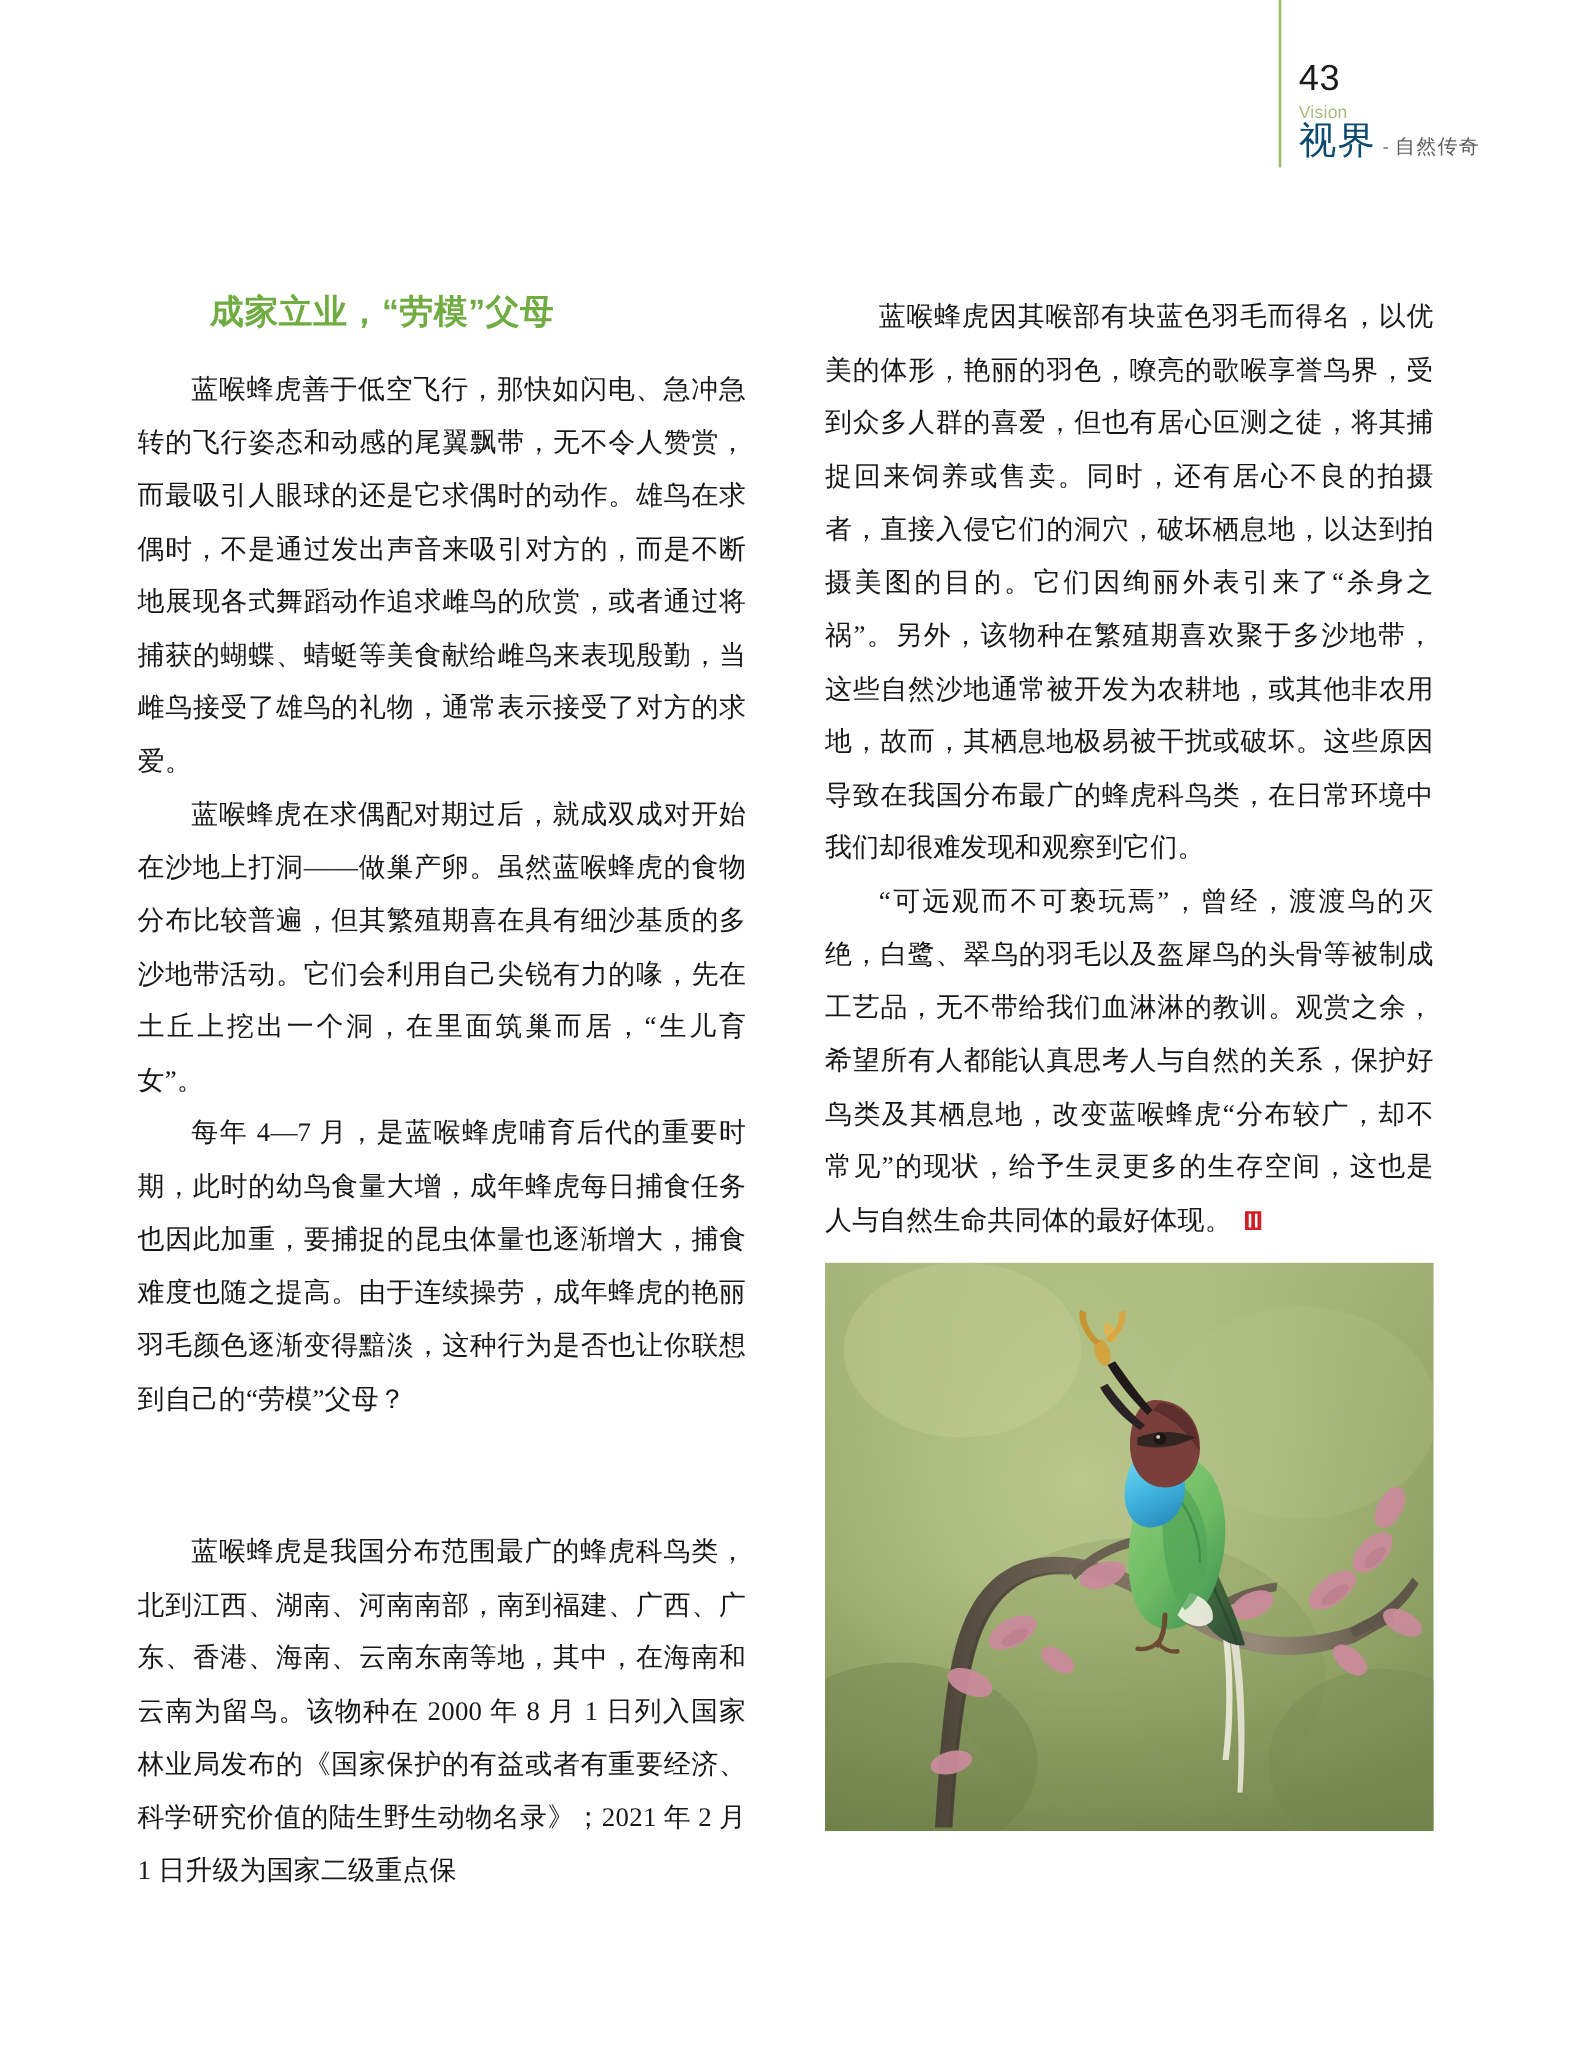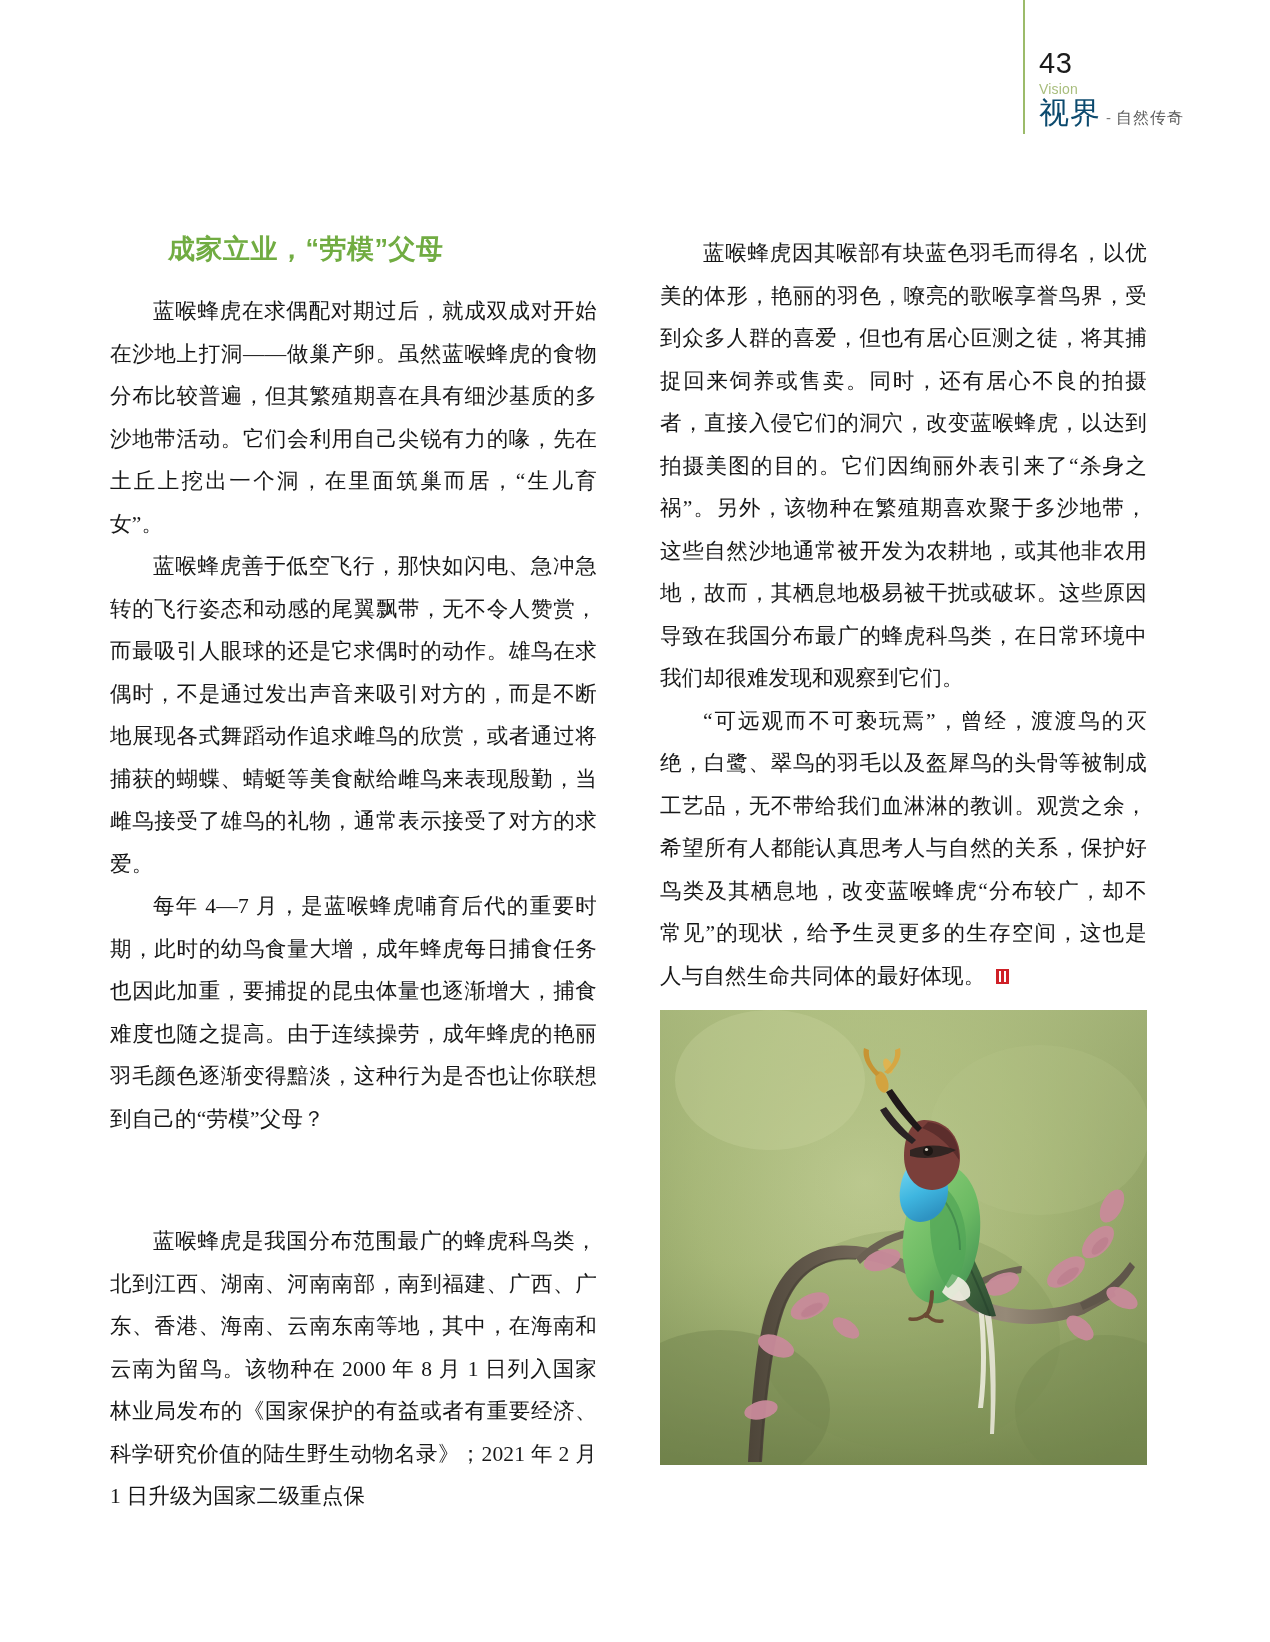--- a/index.html
+++ b/index.html
@@ -163,30 +163,30 @@
         <span class="folio-cn">视界</span>
         <span class="folio-dash">-</span>
         <span class="folio-sub">自然传奇</span>
       </div>
     </div>
   </div>
 
   <div class="col col-left">
     <h2 class="section-heading">成家立业，“劳模”父母</h2>
     <div class="heading-gap-below"></div>
+    <p class="body-text">蓝喉蜂虎善于低空飞行，那快如闪电、急冲急转的飞行姿态和动感的尾翼飘带，无不令人赞赏，而最吸引人眼球的还是它求偶时的动作。雄鸟在求偶时，不是通过发出声音来吸引对方的，而是不断地展现各式舞蹈动作追求雌鸟的欣赏，或者通过将捕获的蝴蝶、蜻蜓等美食献给雌鸟来表现殷勤，当雌鸟接受了雄鸟的礼物，通常表示接受了对方的求爱。</p>
     <p class="body-text">蓝喉蜂虎在求偶配对期过后，就成双成对开始在沙地上打洞——做巢产卵。虽然蓝喉蜂虎的食物分布比较普遍，但其繁殖期喜在具有细沙基质的多沙地带活动。它们会利用自己尖锐有力的喙，先在土丘上挖出一个洞，在里面筑巢而居，“生儿育女”。</p>
-    <p class="body-text">蓝喉蜂虎善于低空飞行，那快如闪电、急冲急转的飞行姿态和动感的尾翼飘带，无不令人赞赏，而最吸引人眼球的还是它求偶时的动作。雄鸟在求偶时，不是通过发出声音来吸引对方的，而是不断地展现各式舞蹈动作追求雌鸟的欣赏，或者通过将捕获的蝴蝶、蜻蜓等美食献给雌鸟来表现殷勤，当雌鸟接受了雄鸟的礼物，通常表示接受了对方的求爱。</p>
     <p class="body-text">每年 4—7 月，是蓝喉蜂虎哺育后代的重要时期，此时的幼鸟食量大增，成年蜂虎每日捕食任务也因此加重，要捕捉的昆虫体量也逐渐增大，捕食难度也随之提高。由于连续操劳，成年蜂虎的艳丽羽毛颜色逐渐变得黯淡，这种行为是否也让你联想到自己的“劳模”父母？</p>
     <div class="heading-gap-above"></div>
     <div class="heading-gap-below"></div>
     <p class="body-text">蓝喉蜂虎是我国分布范围最广的蜂虎科鸟类，北到江西、湖南、河南南部，南到福建、广西、广东、香港、海南、云南东南等地，其中，在海南和云南为留鸟。该物种在 2000 年 8 月 1 日列入国家林业局发布的《国家保护的有益或者有重要经济、科学研究价值的陆生野生动物名录》；2021 年 2 月 1 日升级为国家二级重点保</p>
   </div>
 
   <div class="col col-right">
-    <p class="body-text">蓝喉蜂虎因其喉部有块蓝色羽毛而得名，以优美的体形，艳丽的羽色，嘹亮的歌喉享誉鸟界，受到众多人群的喜爱，但也有居心叵测之徒，将其捕捉回来饲养或售卖。同时，还有居心不良的拍摄者，直接入侵它们的洞穴，改变蓝喉蜂虎，以达到拍摄美图的目的。它们因绚丽外表引来了“杀身之祸”。另外，该物种在繁殖期喜欢聚于多沙地带，这些自然沙地通常被开发为农耕地，或其他非农用地，故而，其栖息地极易被干扰或破坏。这些原因导致在我国分布最广的蜂虎科鸟类，在日常环境中我们却很难发现和观察到它们。</p>
+    <p class="body-text">蓝喉蜂虎因其喉部有块蓝色羽毛而得名，以优美的体形，艳丽的羽色，嘹亮的歌喉享誉鸟界，受到众多人群的喜爱，但也有居心叵测之徒，将其捕捉回来饲养或售卖。同时，还有居心不良的拍摄者，直接入侵它们的洞穴，破坏栖息地，以达到拍摄美图的目的。它们因绚丽外表引来了“杀身之祸”。另外，该物种在繁殖期喜欢聚于多沙地带，这些自然沙地通常被开发为农耕地，或其他非农用地，故而，其栖息地极易被干扰或破坏。这些原因导致在我国分布最广的蜂虎科鸟类，在日常环境中我们却很难发现和观察到它们。</p>
     <p class="body-text"><span>“可远观而不可亵玩焉”，曾经，渡渡鸟的灭绝，白鹭、翠鸟的羽毛以及盔犀鸟的头骨等被制成工艺品，无不带给我们血淋淋的教训。观赏之余，希望所有人都能认真思考人与自然的关系，保护好鸟类及其栖息地，改变蓝喉蜂虎“分布较广，却不常见”的现状，给予生灵更多的生存空间，这也是人与自然生命共同体的最好体现。</span><span class="endmark"></span></p>
   </div>
 
   <div class="photo">
     <svg width="487" height="455" viewBox="0 0 487 455">
       <defs>
         <radialGradient id="bg" cx="42%" cy="38%" r="78%">
           <stop offset="0%" stop-color="#c3cf96"></stop>
           <stop offset="45%" stop-color="#a8b878"></stop>
           <stop offset="100%" stop-color="#77894f"></stop>

